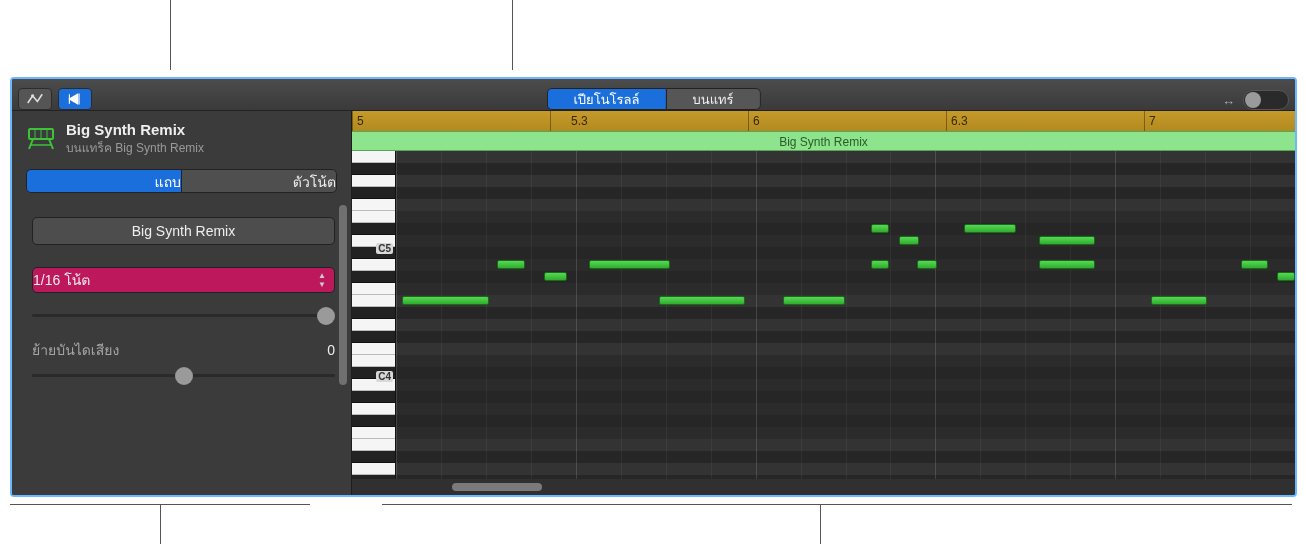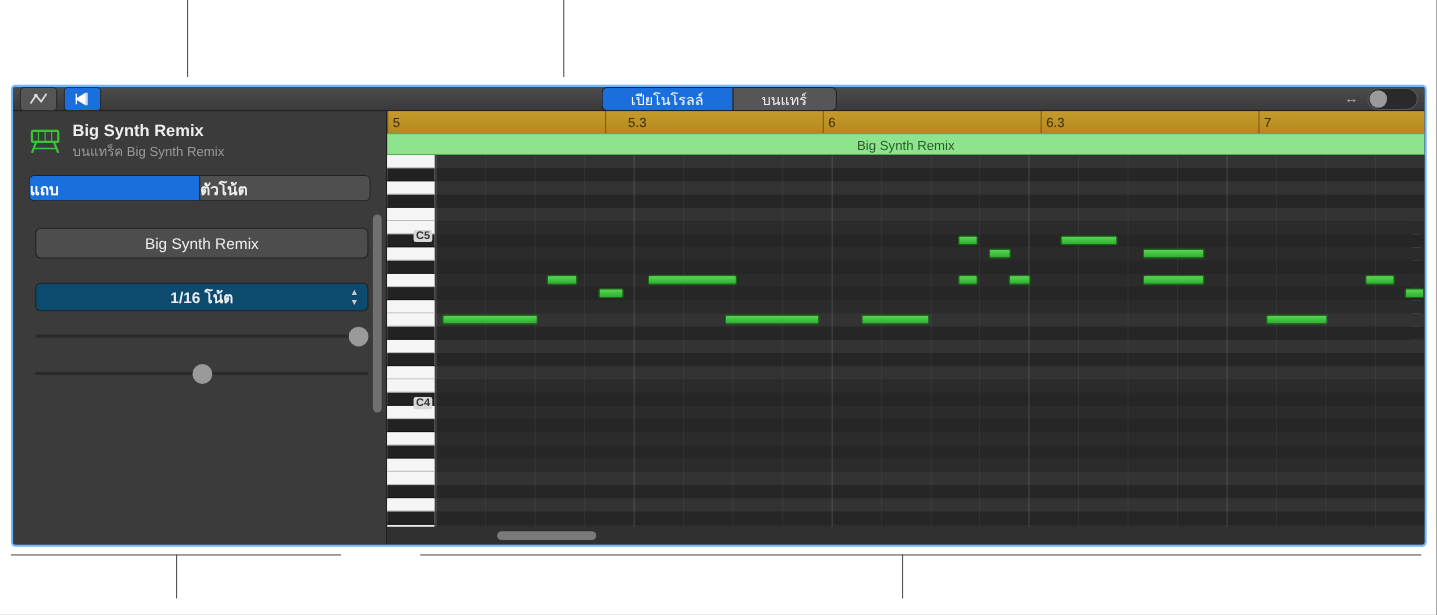--- a/index.html
+++ b/index.html
@@ -17,24 +17,24 @@
   width: 1287px;
   height: 420px;
   background: #2a2a2a;
   border: 2px solid #6bb8ff;
   border-radius: 4px;
   display: flex;
   flex-direction: column;
   overflow: hidden;
 }
 .toolbar {
-  height: 22px;
+  height: 32px;
   background: linear-gradient(#4c4c4c, #3a3a3a);
   display: flex;
-  align-items: center;
+  align-items: flex-end;
   padding: 0 6px;
   gap: 6px;
   position: relative;
   border-bottom: 1px solid #222;
 }
 .tool-btn {
   width: 34px;
   height: 22px;
   border-radius: 4px;
   display: flex;
@@ -98,22 +98,22 @@
 }
 .region-icon svg { width:28px; height:24px; }
 .region-title { color: #eee; font-size: 15px; font-weight: 600; }
 .region-sub { color: #9a9a9a; font-size: 12px; }
 
 .seg-row {
   display: flex; margin: 4px 14px 8px 14px; height: 24px;
   border-radius: 5px; overflow: hidden;
 }
 .seg-row .seg {
-  flex: 1; text-align: left; font-size: 14px; line-height: 24px;
-  color: #eee; background: #4f4f4f; border: 1px solid #222; cursor: pointer; font-weight: bold;
+  flex: 1; text-align: right; font-size: 14px; line-height: 24px;
+  color: #eee; background: #4f4f4f; border: 1px solid #222; cursor: pointer;
 }
 .seg-row .seg.active { background: #1a6fdc; color: #fff; }
 .seg-row .seg:first-child { border-radius: 5px 0 0 5px; border-right: none; }
 .seg-row .seg:last-child { border-radius: 0 5px 5px 0; }
 
 .inspector-scroll {
   position: relative; flex:1; overflow:hidden;
   padding: 0 10px 0 14px;
 }
 .sidebar-scrollbar {
@@ -124,22 +124,22 @@
   background:#707070; border-radius:4px;
 }
 
 .name-field {
   margin: 16px 6px 22px 6px; height: 28px; display:flex; align-items:center; justify-content:center;
   background:#4d4d4d; border:1px solid #222; border-radius:5px; color:#eee; font-size:14px;
 }
 .prop-label { color:#a5a5a5; font-size:14px; margin: 4px 6px; display:flex; justify-content:space-between; align-items:center; }
 .prop-value { color:#eee; }
 .select-field {
-  margin: 2px 6px 12px 6px; height:26px; background:#0c4a6e; border:1px solid #222; border-radius:5px;
-  display:flex; align-items:center; justify-content:center; position:relative; color:#eee; font-size:14px;font-weight:bold;
+  margin: 2px 6px 12px 6px; height:26px; background:#be185d; border:1px solid #222; border-radius:5px;
+  display:flex; align-items:center; justify-content:flex-start; position:relative; color:#eee; font-size:14px;
 }
 .select-arrows {
   position:absolute; right:8px; top:3px; color:#ccc; font-size:8px; line-height:9px; text-align:center;
 }
 .slider-track {
   margin: 2px 6px 14px 6px; height:20px; position:relative;
 }
 .slider-track .track {
   position:absolute; left:0; right:0; top:9px; height:3px; background:#2a2a2a; border-radius:2px;
 }
@@ -276,20 +276,24 @@
         <div class="select-field">
           <span>1/16 โน้ต</span>
           <div class="select-arrows">▲<br>▼</div>
         </div>
 
         <div class="slider-track">
           <div class="track"></div>
             <div class="knob" style="left:calc(100% - 18px);"></div>
         </div>
 
+        <div class="prop-label">
+          <span>ย้ายบันไดเสียง</span>
+          <span class="prop-value">0</span>
+        </div>
         <div class="slider-track">
           <div class="track"></div>
             <div class="knob" style="left:calc(50% - 9px);"></div>
         </div>
 
         <div class="sidebar-scrollbar">
             <div class="thumb"></div>
           </div>
       </div>
     </div>
@@ -327,21 +331,21 @@
             <div class="key-row black" style="top: 216px;"></div>
             <div class="key-row" style="top: 228px;"></div>
             <div class="key-row black" style="top: 240px;"></div>
             <div class="key-row" style="top: 252px;"></div>
             <div class="key-row black" style="top: 264px;"></div>
             <div class="key-row" style="top: 276px;"></div>
             <div class="key-row" style="top: 288px;"></div>
             <div class="key-row black" style="top: 300px;"></div>
             <div class="key-row" style="top: 312px;"></div>
             <div class="key-row black" style="top: 324px;"></div>
-            <div class="key-label" style="top: 68px;">C5</div>
+            <div class="key-label" style="top: 92px;">C5</div>
             <div class="key-label" style="top: 220px;">C4</div>
           </div>
         <div class="grid" id="grid">
           <div class="green-marker"></div>
           <div class="rgt-scrollbar">
               <div class="thumb"></div>
             </div>
         <div class="row-line light" style="top: 0px;"></div>
             <div class="row-line dark" style="top: 12px;"></div>
             <div class="row-line light" style="top: 24px;"></div>

